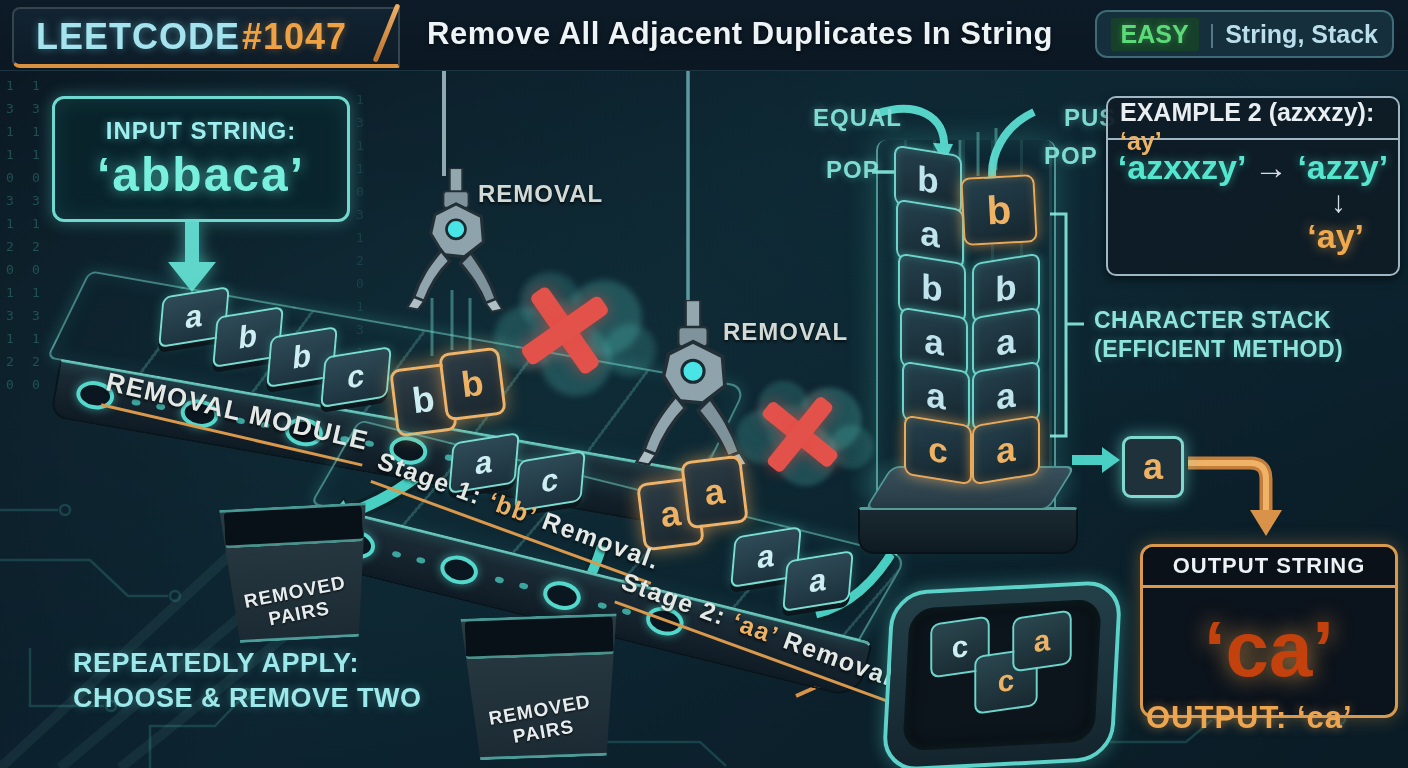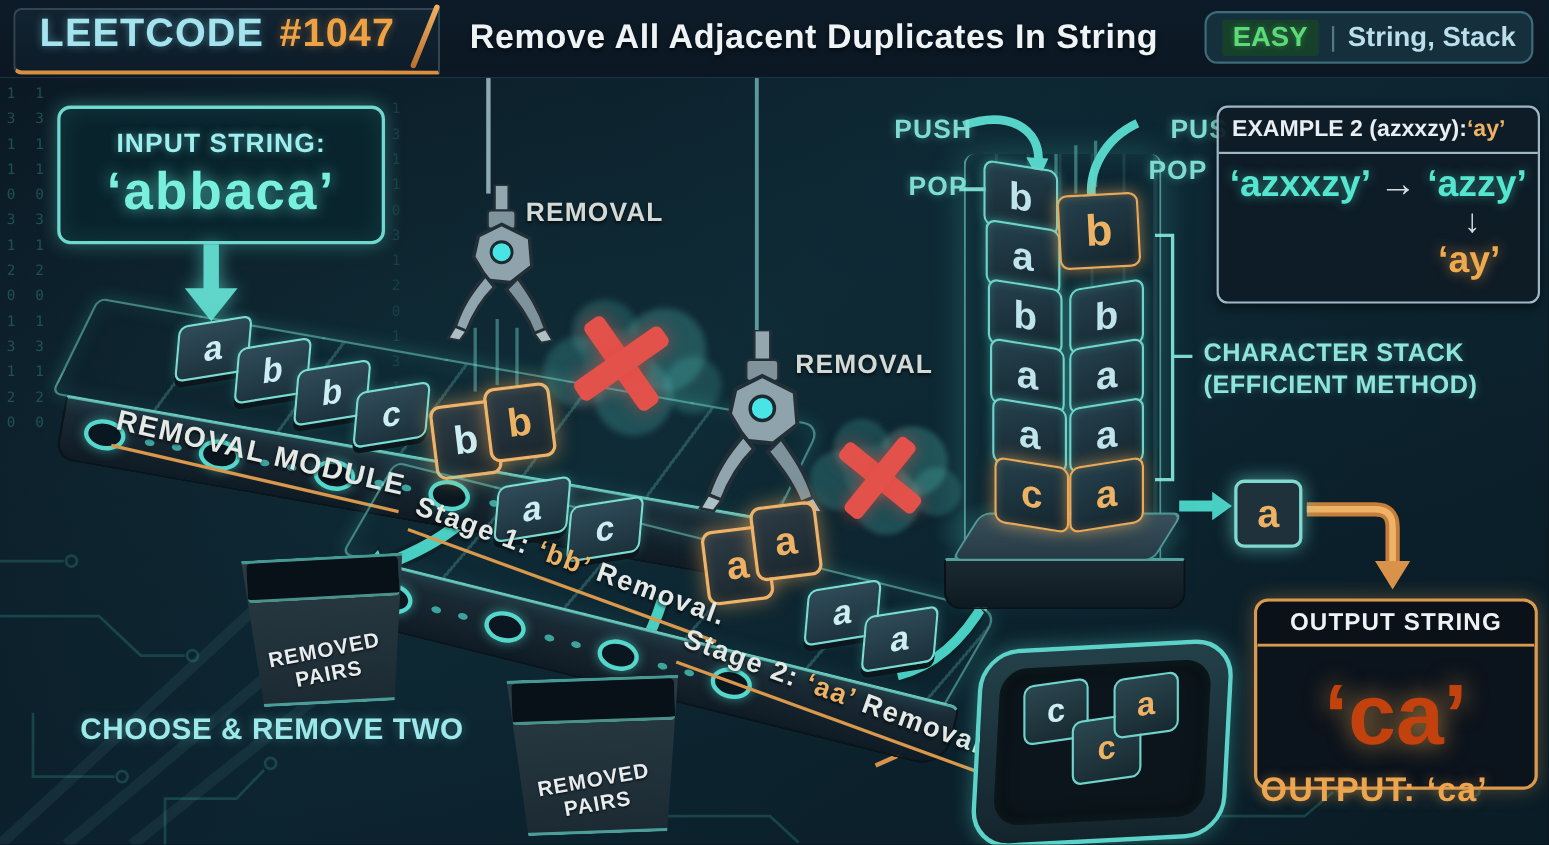--- a/index.html
+++ b/index.html
@@ -9,21 +9,21 @@
       radial-gradient(1200px 600px at 30% 45%, rgba(22,62,70,.35), transparent 70%),
       radial-gradient(900px 500px at 85% 20%, rgba(16,46,58,.4), transparent 70%),
       linear-gradient(135deg,#0a1520 0%,#0c2430 45%,#0a1c26 100%);
     color:#dfe9ec;}
   .abs{position:absolute;}
   
   .header{left:0;top:0;width:1408px;height:70px;background:linear-gradient(180deg,#0d1b28,#0b1823);
     border-bottom:1px solid #1c3340;}
   .badge{left:12px;top:7px;width:362px;height:55px;background:linear-gradient(180deg,#122331,#0d1c28);
     border:2px solid #34454f;border-bottom:4px solid #d9913f;border-radius:8px 2px 2px 8px;
-    display:flex;align-items:flex-start;padding-left:22px;gap:14px;
+    display:flex;align-items:center;padding-left:22px;gap:2px;
     font-weight:bold;font-size:36px;letter-spacing:1px;}
   .badge .brand{color:#a5e3ee;text-shadow:0 0 8px rgba(120,220,235,.45);}
   .badge .num{color:#efa243;text-shadow:0 0 8px rgba(240,160,70,.4);}
   .slash{left:384px;top:2px;width:5px;height:62px;background:linear-gradient(#f0b266,#b96f2d);
     transform:rotate(22deg);border-radius:3px;}
   .title{left:400px;top:16px;width:680px;text-align:center;font-size:31px;font-weight:bold;
     color:#eef3f6;letter-spacing:.5px;text-shadow:0 2px 4px rgba(0,0,0,.6);}
   .diffpill{right:14px;top:10px;height:44px;background:#15303c;border:2px solid #3d6b78;border-radius:12px;
     display:flex;align-items:center;padding:0 14px;font-size:25px;font-weight:bold;}
   .easy{background:#17402a;color:#5cda77;border-radius:3px;padding:2px 10px;text-shadow:0 0 6px rgba(90,220,120,.4);}
@@ -111,22 +111,22 @@
     background-image:repeating-linear-gradient(90deg,transparent 0 26px,rgba(150,245,235,.1) 26px 29px);}
   .platform{left:858px;top:466px;width:220px;}
   .platform .ptop{height:40px;background:linear-gradient(180deg,#38505c,#263a44);
     border:2px solid rgba(110,220,208,.55);border-radius:8px;transform:skewX(-32deg) translateX(20px);width:180px;}
   .platform .pfront{height:42px;margin-top:-3px;background:linear-gradient(180deg,#1a2931,#0e1a22);
     border:2px solid #0a1219;border-top:3px solid rgba(110,220,208,.7);border-radius:4px 4px 16px 16px;}
   .glow{background:radial-gradient(closest-side,rgba(90,230,215,.4),transparent);}
   
   .exbox{left:1106px;top:96px;width:290px;height:176px;background:rgba(15,28,38,.94);
     border:2.5px solid #9fb6c4;border-radius:10px;box-shadow:0 3px 10px rgba(0,0,0,.55);}
-  .exhead{height:40px;border-bottom:2px solid #9fb6c4;display:flex;align-items:center;
-    padding:0 12px;font-size:21px;font-weight:bold;color:#e9eef2;}
+  .exhead{height:40px;border-bottom:2px solid #9fb6c4;display:flex;
+    padding:0 12px;font-size:25px;font-weight:bold;color:#e9eef2;flex-direction:column;}
   .exline1{margin-top:8px;text-align:center;font-size:34px;font-weight:bold;color:#54e6cf;
     text-shadow:0 0 10px rgba(80,230,205,.5);}
   .exline1 .arr{color:#d4dce1;text-shadow:none;font-weight:normal;}
   .exdown{text-align:right;padding-right:52px;font-size:30px;color:#d4dce1;line-height:30px;}
   .exfinal{text-align:right;padding-right:34px;font-size:34px;font-weight:bold;color:#efa94e;
     text-shadow:0 0 12px rgba(240,170,80,.6);}
   .outbox{left:1140px;top:544px;width:252px;height:168px;border:3px solid #d99a4e;border-radius:13px;
     background:#0b131c;box-shadow:0 0 18px rgba(220,155,75,.35);}
   .outhead{height:38px;background:#0a1119;border-bottom:3px solid #d99a4e;border-radius:10px 10px 0 0;
     display:flex;align-items:center;justify-content:center;font-size:22px;font-weight:bold;color:#eef2f5;letter-spacing:1px;}
@@ -395,21 +395,21 @@
   <div class="abs stile skL" style="left:900px;top:312px;">a</div>
   <div class="abs stile skL" style="left:902px;top:366px;">a</div>
   <div class="abs stile skL orange" style="left:904px;top:420px;">c</div>
 
   <div class="abs stile skR" style="left:972px;top:258px;">b</div>
   <div class="abs stile skR" style="left:972px;top:312px;">a</div>
   <div class="abs stile skR" style="left:972px;top:366px;">a</div>
   <div class="abs stile skR orange" style="left:972px;top:420px;">a</div>
   <div class="abs stile orange" style="left:962px;top:176px;width:70px;height:64px;transform:rotate(-3deg);font-size:40px;">b</div>
 
-  <div class="abs stacklbl" style="left:813px;top:104px;">PUSH</div>
+  <div class="abs stacklbl" style="left:813px;top:104px;">EQUAL</div>
   <div class="abs stacklbl" style="left:826px;top:156px;">POP</div>
   <div class="abs stacklbl" style="left:1040px;top:104px;margin-left:24px;">PUS</div>
   <div class="abs stacklbl" style="left:1044px;top:142px;">POP</div>
 
   <div class="abs caption" style="left:1094px;top:306px;">
     <div>CHARACTER STACK</div>
     <div>(EFFICIENT METHOD)</div>
   </div>
 
   <div class="abs exbox">
@@ -434,16 +434,17 @@
   <div class="abs outcap">OUTPUT: ‘ca’</div>
 
   <div class="abs tray" style="left:886px;top:586px;width:224px;height:172px;transform:rotate(-3deg) skewX(-6deg);">
     <div class="inner"></div>
   </div>
   <div class="abs ttile lt-cyan" style="left:930px;top:620px;">c</div>
   <div class="abs ttile lt-orange" style="left:974px;top:652px;width:60px;height:54px;">c</div>
   <div class="abs ttile lt-orange" style="left:1012px;top:614px;">a</div>
 
   <div class="abs rule" style="left:73px;top:646px;">
+    <div>REPEATEDLY APPLY:</div>
     <div>CHOOSE &amp; REMOVE TWO</div>
   </div>
 
 </div>
 
 </body></html>

